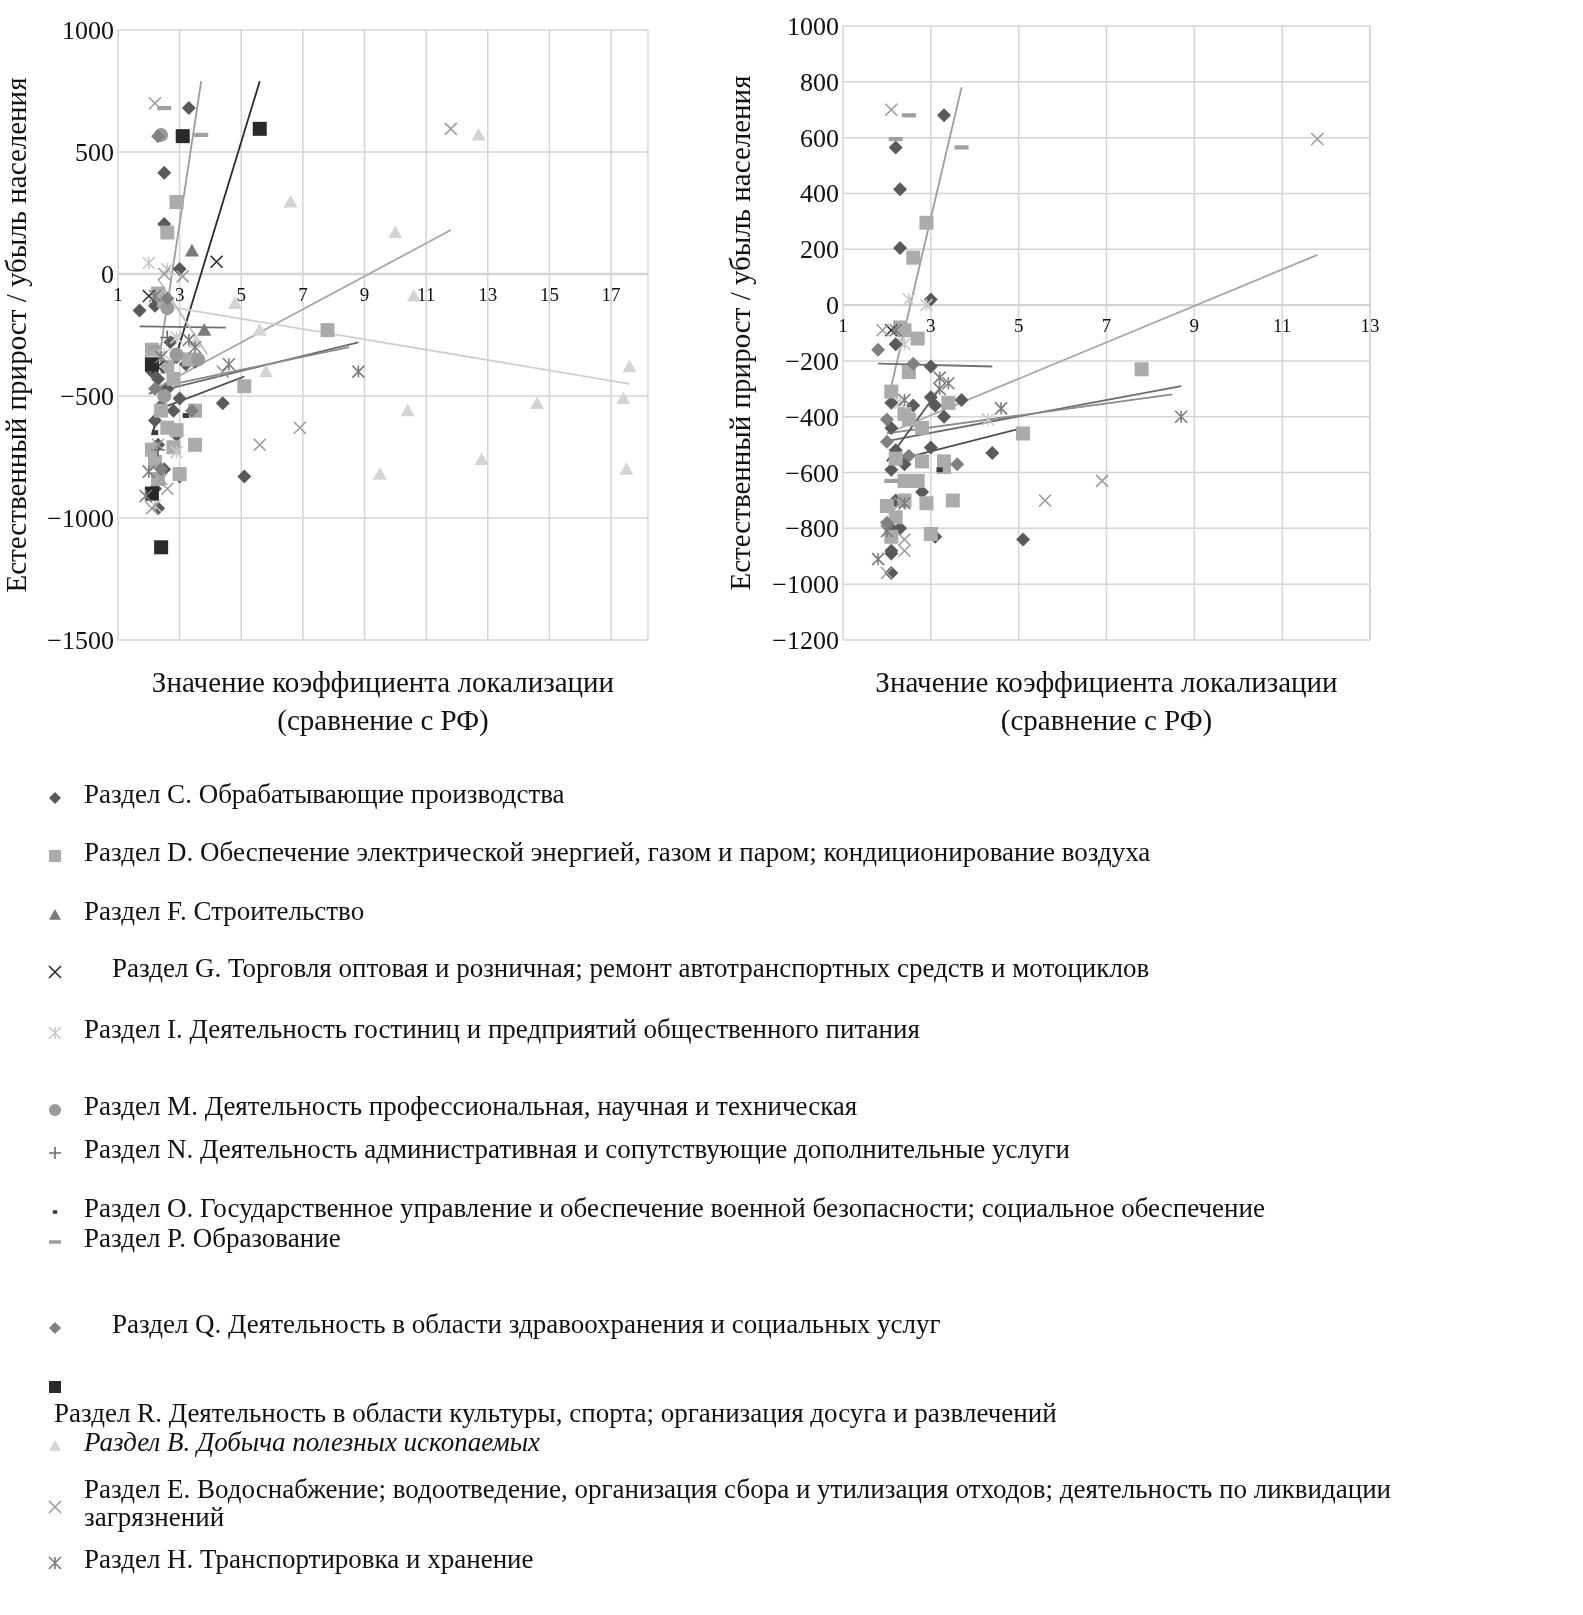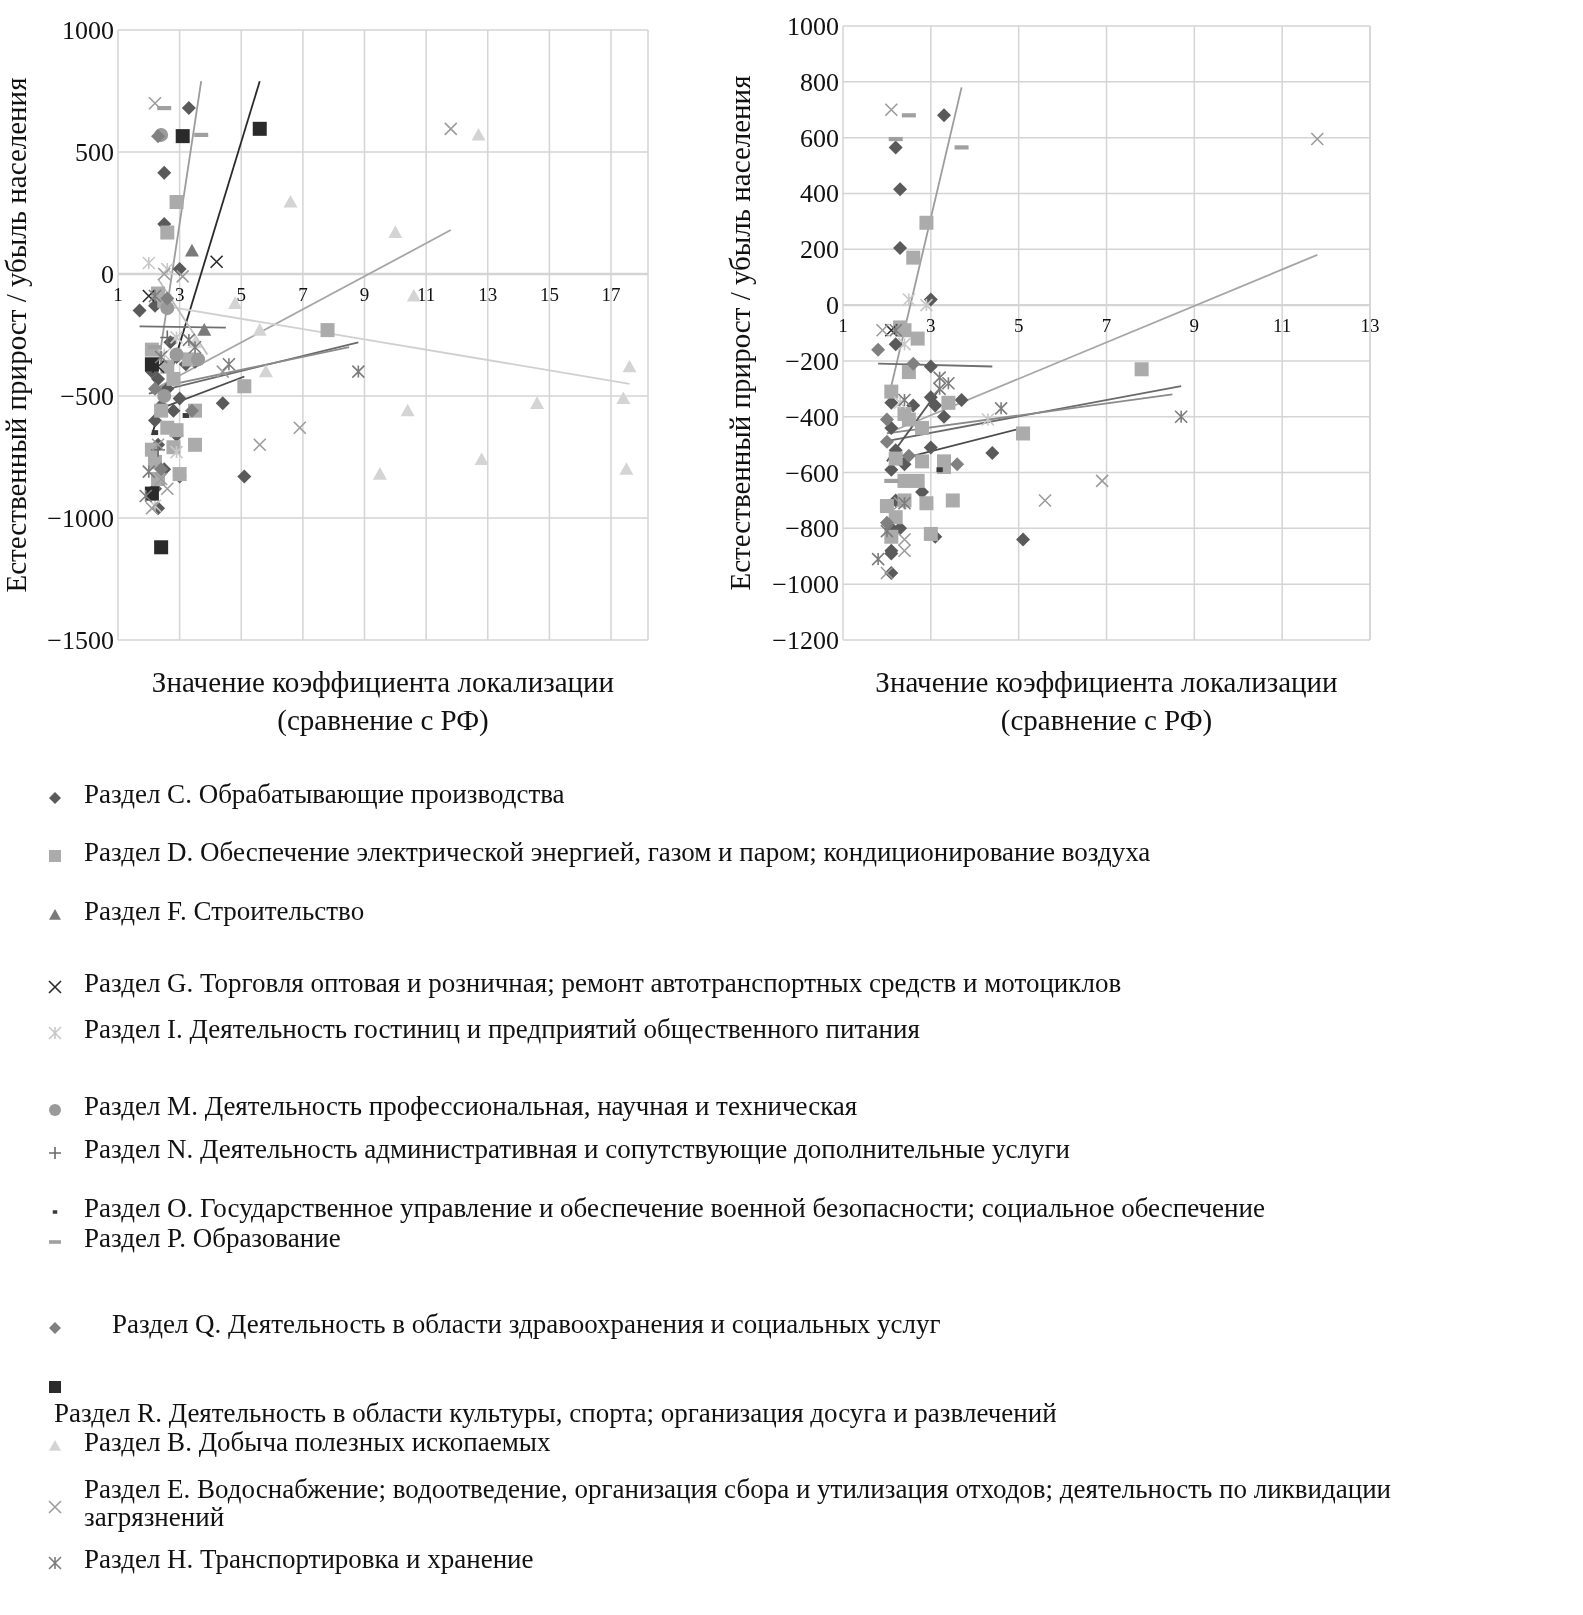--- a/index.html
+++ b/index.html
@@ -407,21 +407,21 @@
       <span class="legend-label">Раздел D. Обеспечение электрической энергией, газом и паром; кондиционирование воздуха</span>
     </div>
     <div class="legend-item" style="top: 117px;">
       <div class="legend-marker">
         <svg width="24" height="24">
           <polygon points="12,6 18,16.8 6,16.8" fill="#7a7a7a"></polygon>
         </svg>
       </div>
       <span class="legend-label">Раздел F. Строительство</span>
     </div>
-    <div class="legend-item" style="top: 189px;">
+    <div class="legend-item" style="top: 174px; gap: 28px;">
       <div class="legend-marker">
         <svg width="24" height="24">
           <path d="M6,6L18,18M18,6L6,18" stroke="#2a2a2a" stroke-width="1.6" fill="none"></path>
         </svg>
       </div>
       <span class="legend-label">Раздел G. Торговля оптовая и розничная; ремонт автотранспортных средств и мотоциклов</span>
     </div>
     <div class="legend-item" style="top: 235px;">
       <div class="legend-marker">
         <svg width="24" height="24">
@@ -471,21 +471,21 @@
       <span class="legend-label">Раздел Q. Деятельность в области здравоохранения и социальных услуг</span>
     </div>
     <div class="legend-item" style="top: 589px; flex-direction: column;">
       <div class="legend-marker">
         <svg width="24" height="24">
           <rect x="6" y="6" width="12" height="12" fill="#2a2a2a"></rect>
         </svg>
       </div>
       <span class="legend-label">Раздел R. Деятельность в области культуры, спорта; организация досуга и развлечений</span>
     </div>
-    <div class="legend-item" style="top: 648px;">
+    <div class="legend-item" style="top: 648px; font-style: italic;">
       <div class="legend-marker">
         <svg width="24" height="24">
           <polygon points="12,6 18,16.8 6,16.8" fill="#d4d4d4"></polygon>
         </svg>
       </div>
       <span class="legend-label">Раздел B. Добыча полезных ископаемых</span>
     </div>
     <div class="legend-item" style="top: 695px;">
       <div class="legend-marker" style="margin-top: 20px;">
         <svg width="24" height="24">

